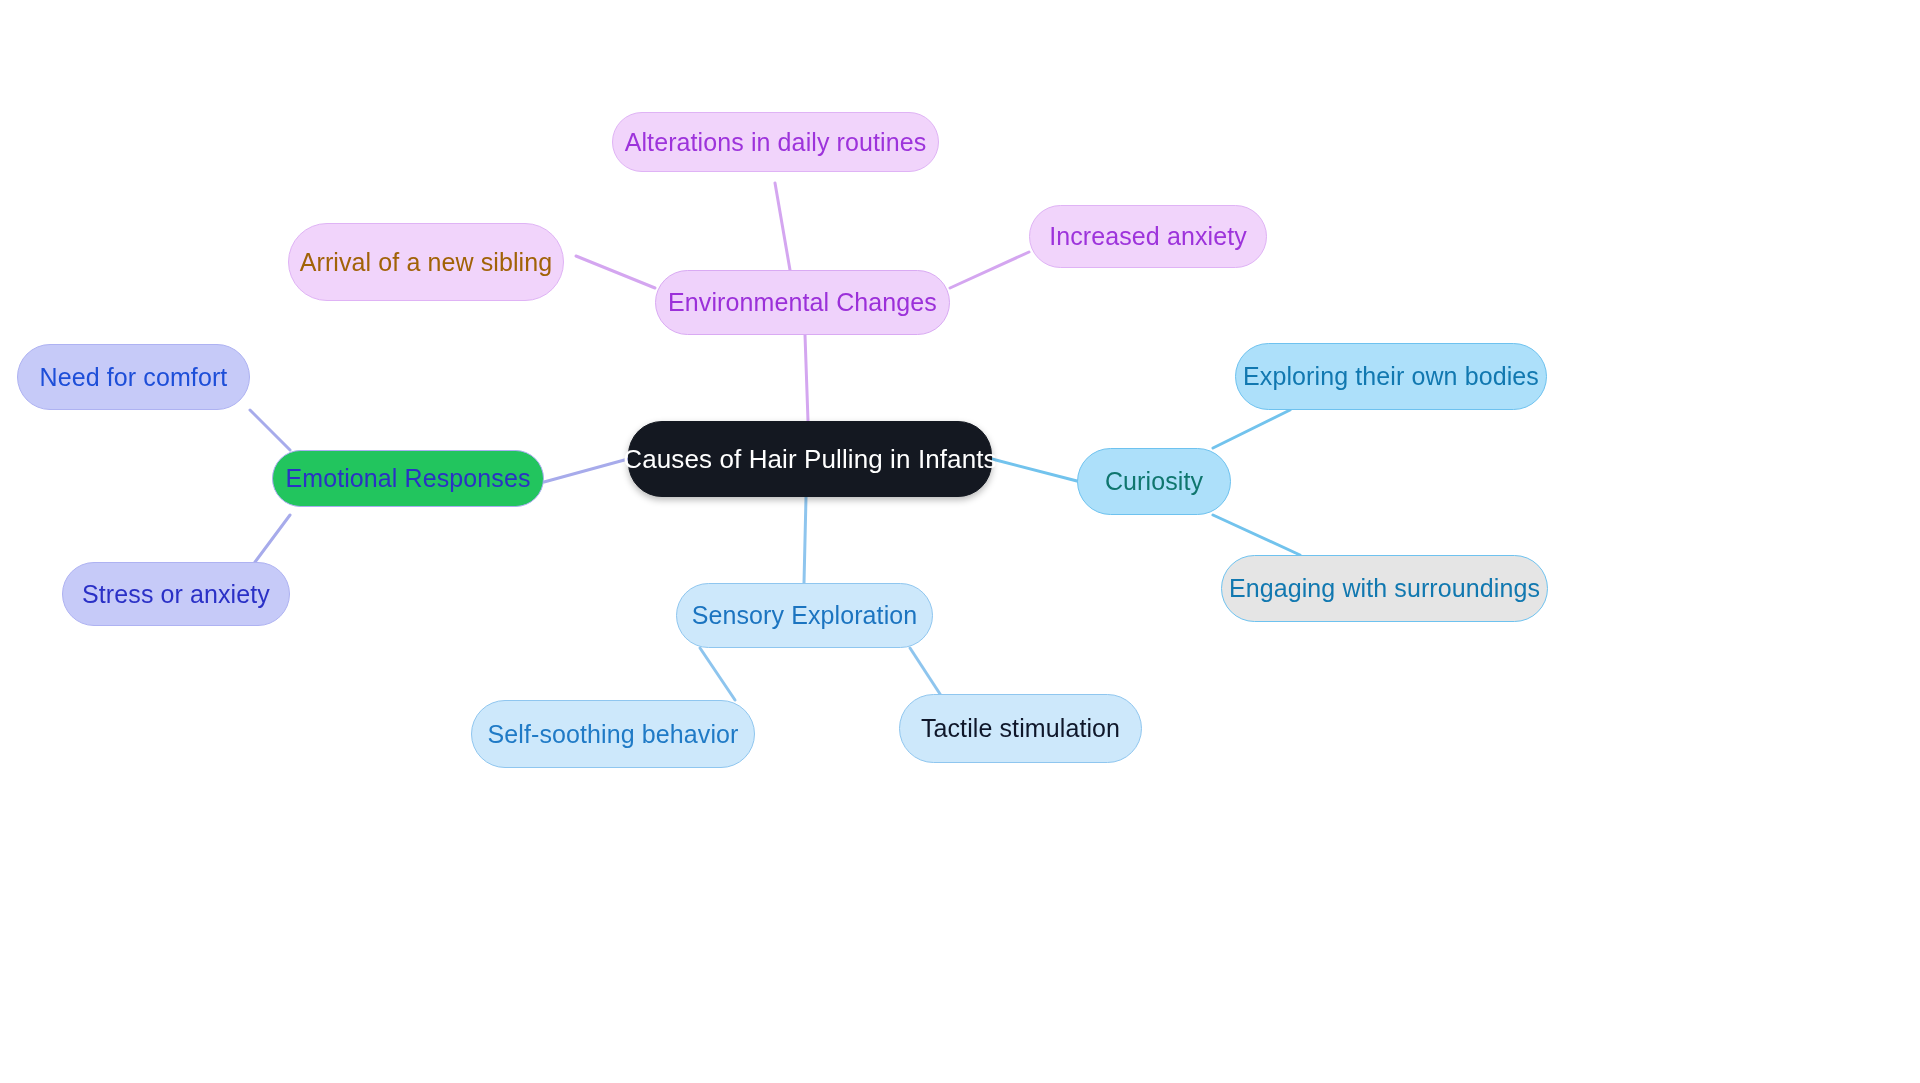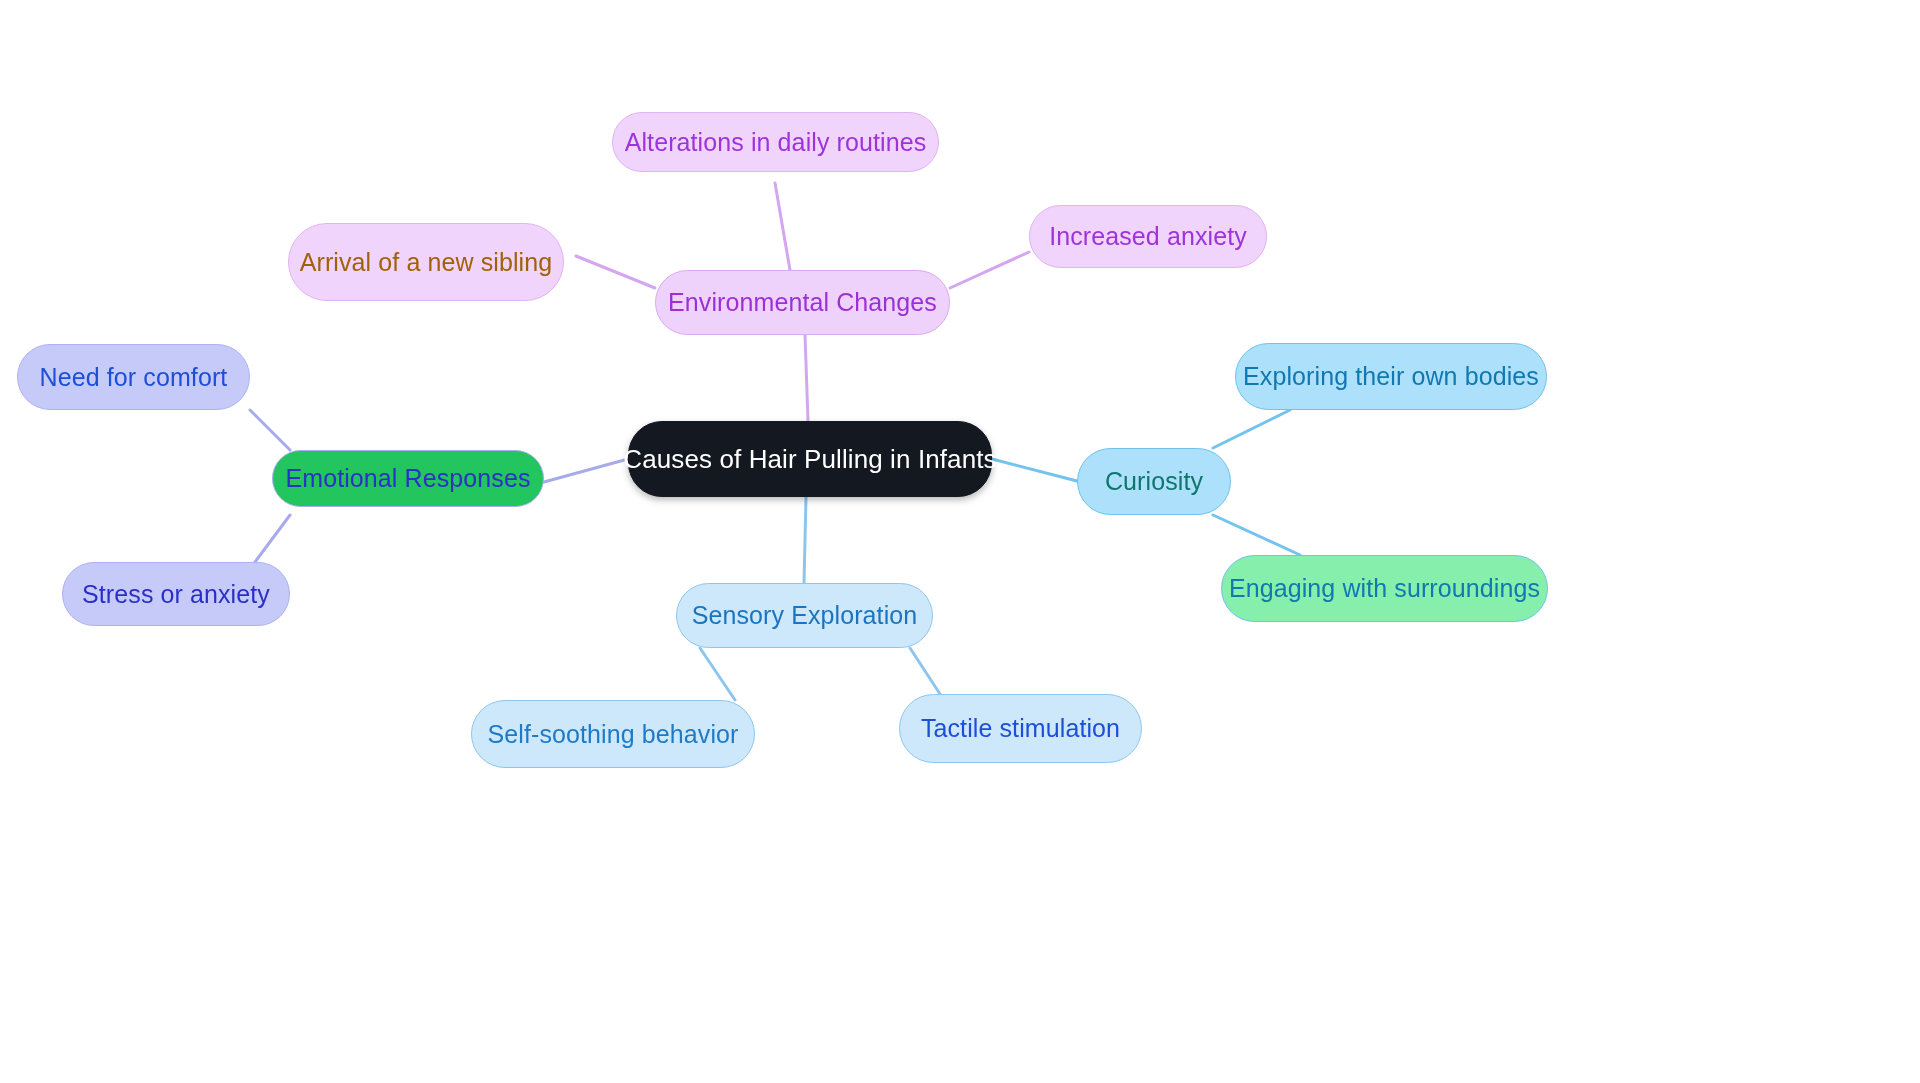--- a/index.html
+++ b/index.html
@@ -122,19 +122,19 @@
   <div class="node node-leaf-purple" style="left: 612px; top: 112px; width: 327px; height: 60px; background: rgb(241, 212, 251); border-color: rgb(223, 179, 245); color: rgb(157, 51, 219);">Alterations in daily routines</div>
   <div class="node node-leaf-purple" style="left: 288px; top: 223px; width: 276px; height: 78px; background: rgb(241, 212, 251); border-color: rgb(223, 179, 245); color: #a16207;">Arrival of a new sibling</div>
   <div class="node node-leaf-purple" style="left: 1029px; top: 205px; width: 238px; height: 63px; background: rgb(241, 212, 251); border-color: rgb(223, 179, 245); color: rgb(157, 51, 219);">Increased anxiety</div>
 
   <div class="node node-branch-periwinkle" style="left: 272px; top: 450px; width: 272px; height: 57px; background: #22c55e; border-color: rgb(169, 173, 240); color: rgb(43, 49, 196);">Emotional Responses</div>
   <div class="node node-leaf-periwinkle" style="left: 17px; top: 344px; width: 233px; height: 66px; background: rgb(198, 202, 248); border-color: rgb(174, 178, 242); color: #1d4ed8;">Need for comfort</div>
   <div class="node node-leaf-periwinkle" style="left: 62px; top: 562px; width: 228px; height: 64px; background: rgb(198, 202, 248); border-color: rgb(174, 178, 242); color: rgb(42, 48, 198);">Stress or anxiety</div>
 
   <div class="node node-branch-sky" style="left: 1077px; top: 448px; width: 154px; height: 67px; background: rgb(173, 224, 250); border-color: rgb(110, 194, 239); color: #0f766e;">Curiosity</div>
   <div class="node node-leaf-sky" style="left: 1235px; top: 343px; width: 312px; height: 67px; background: rgb(173, 224, 250); border-color: rgb(110, 194, 239); color: rgb(17, 120, 176);">Exploring their own bodies</div>
-  <div class="node node-leaf-sky" style="left: 1221px; top: 555px; width: 327px; height: 67px; background: #86efac; border-color: rgb(110, 194, 239); color: rgb(17, 120, 176);">Engaging with surroundings</div>
+  <div class="node node-leaf-sky" style="left: 1221px; top: 555px; width: 327px; height: 67px; background: #e5e5e5; border-color: rgb(110, 194, 239); color: rgb(17, 120, 176);">Engaging with surroundings</div>
 
   <div class="node node-branch-lightblue" style="left: 676px; top: 583px; width: 257px; height: 65px; background: rgb(205, 232, 251); border-color: rgb(143, 198, 239); color: rgb(27, 116, 192);">Sensory Exploration</div>
   <div class="node node-leaf-lightblue" style="left: 471px; top: 700px; width: 284px; height: 68px; background: rgb(205, 232, 251); border-color: rgb(143, 198, 239); color: rgb(31, 122, 198);">Self-soothing behavior</div>
-  <div class="node node-leaf-lightblue" style="left: 899px; top: 694px; width: 243px; height: 69px; background: rgb(205, 232, 251); border-color: rgb(143, 198, 239); color: #1d4ed8;">Tactile stimulation</div>
+  <div class="node node-leaf-lightblue" style="left: 899px; top: 694px; width: 243px; height: 69px; background: rgb(205, 232, 251); border-color: rgb(143, 198, 239); color: #0f172a;">Tactile stimulation</div>
 
 </div>
 
 </body></html>

